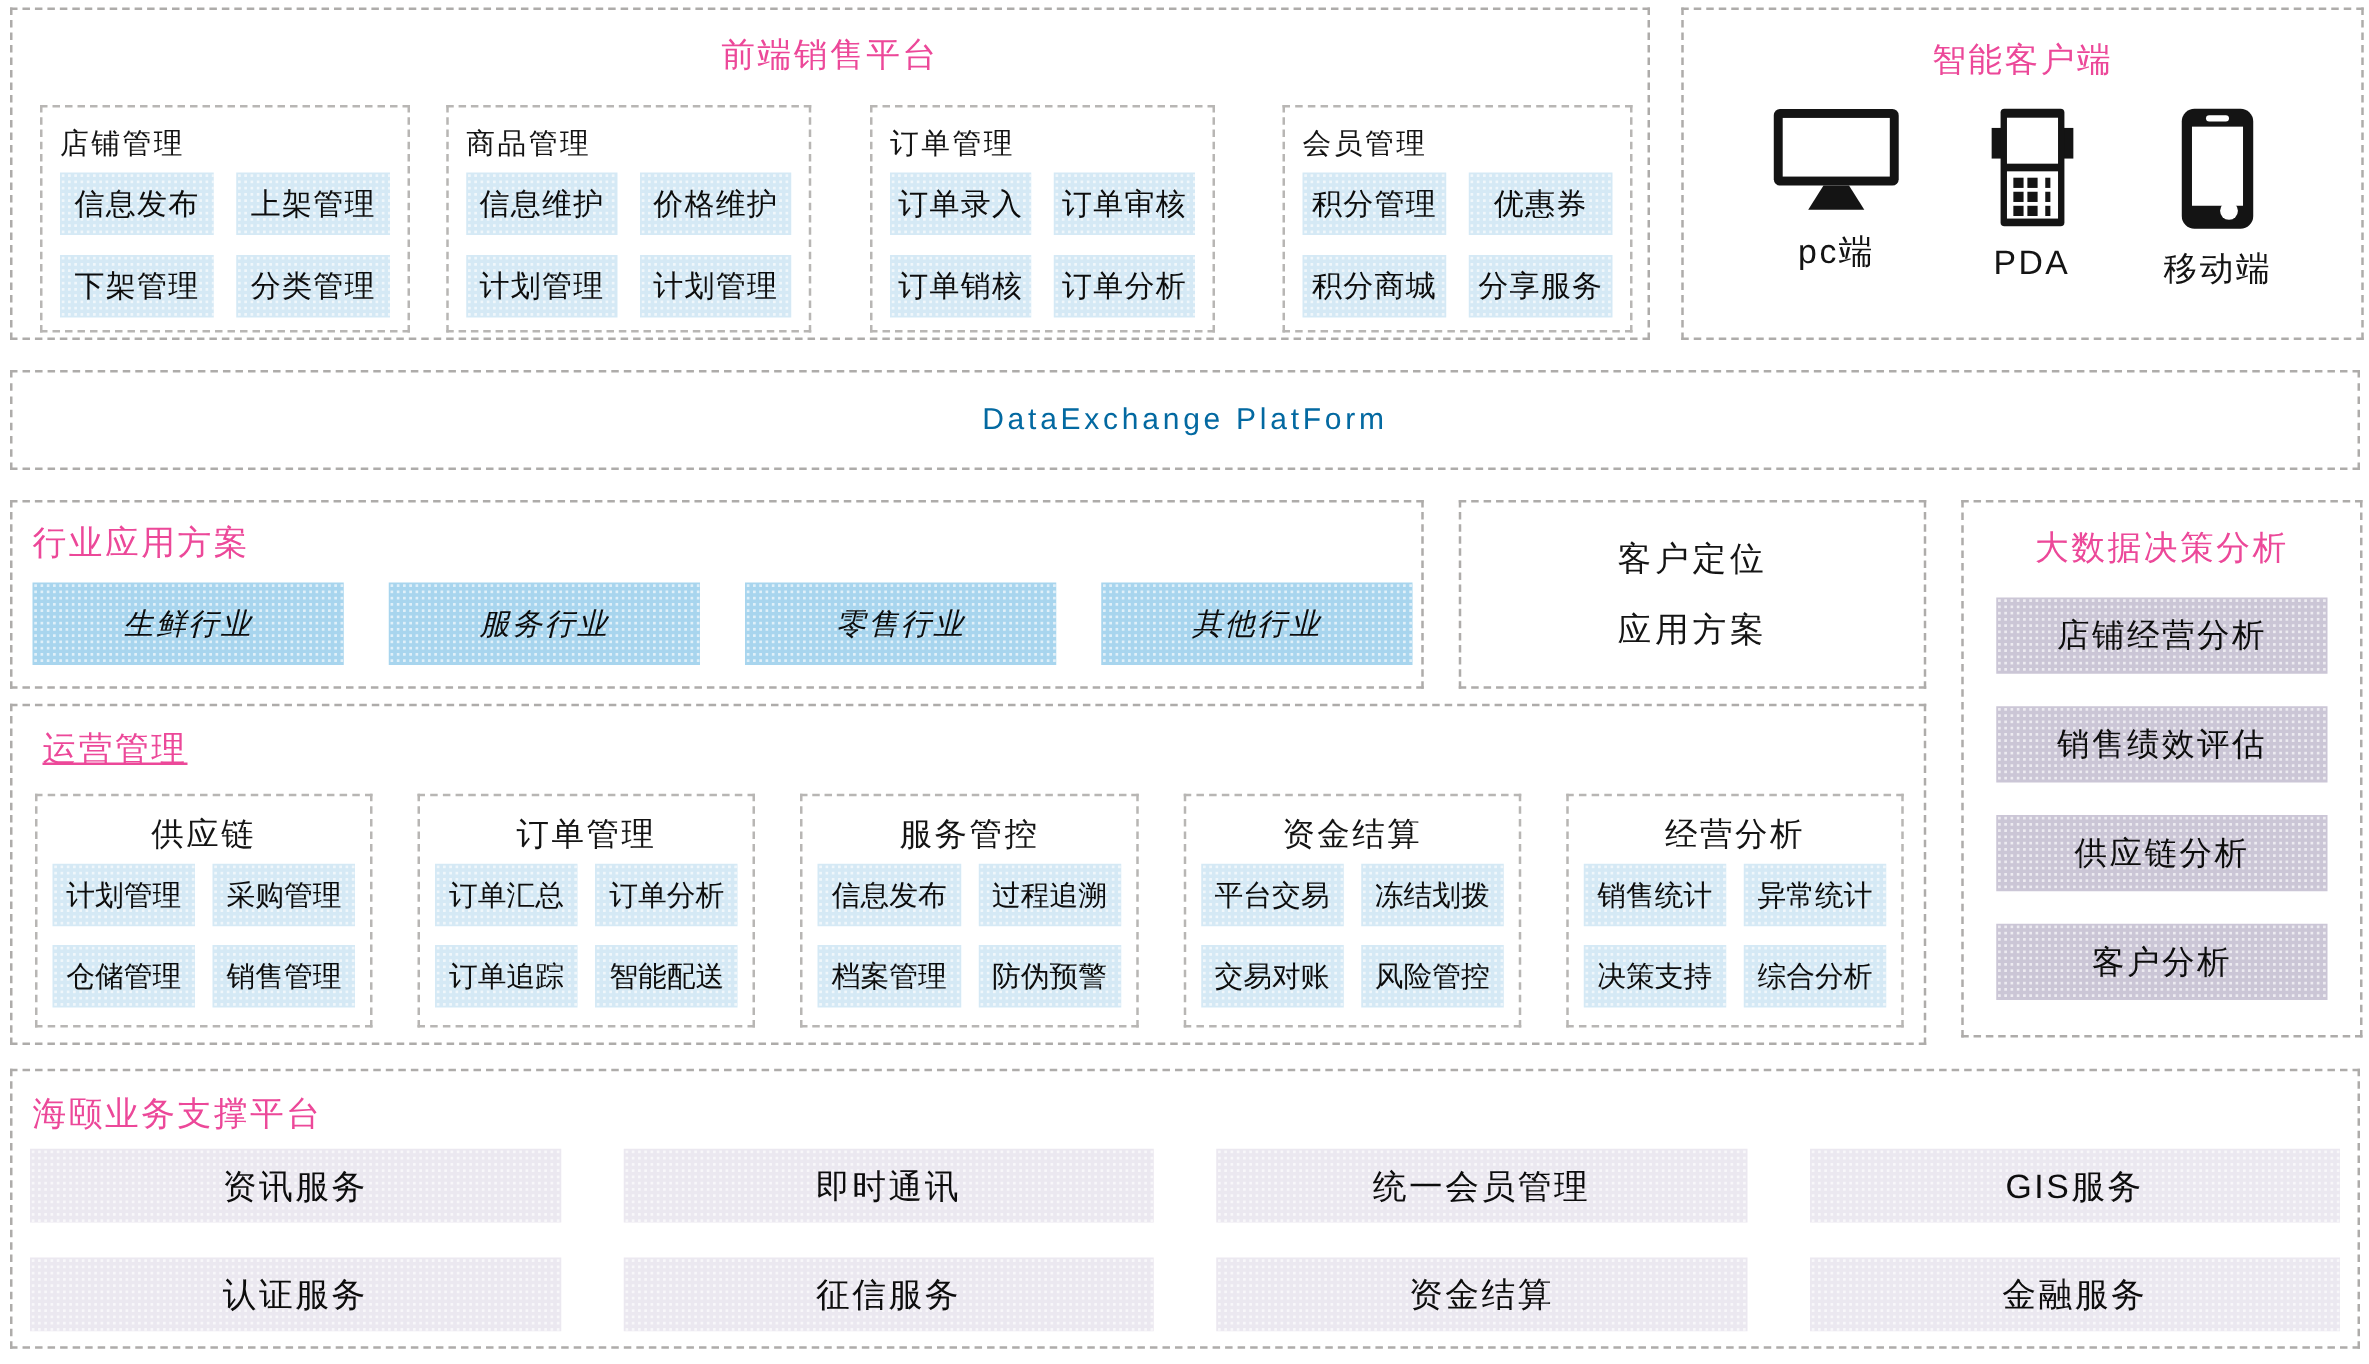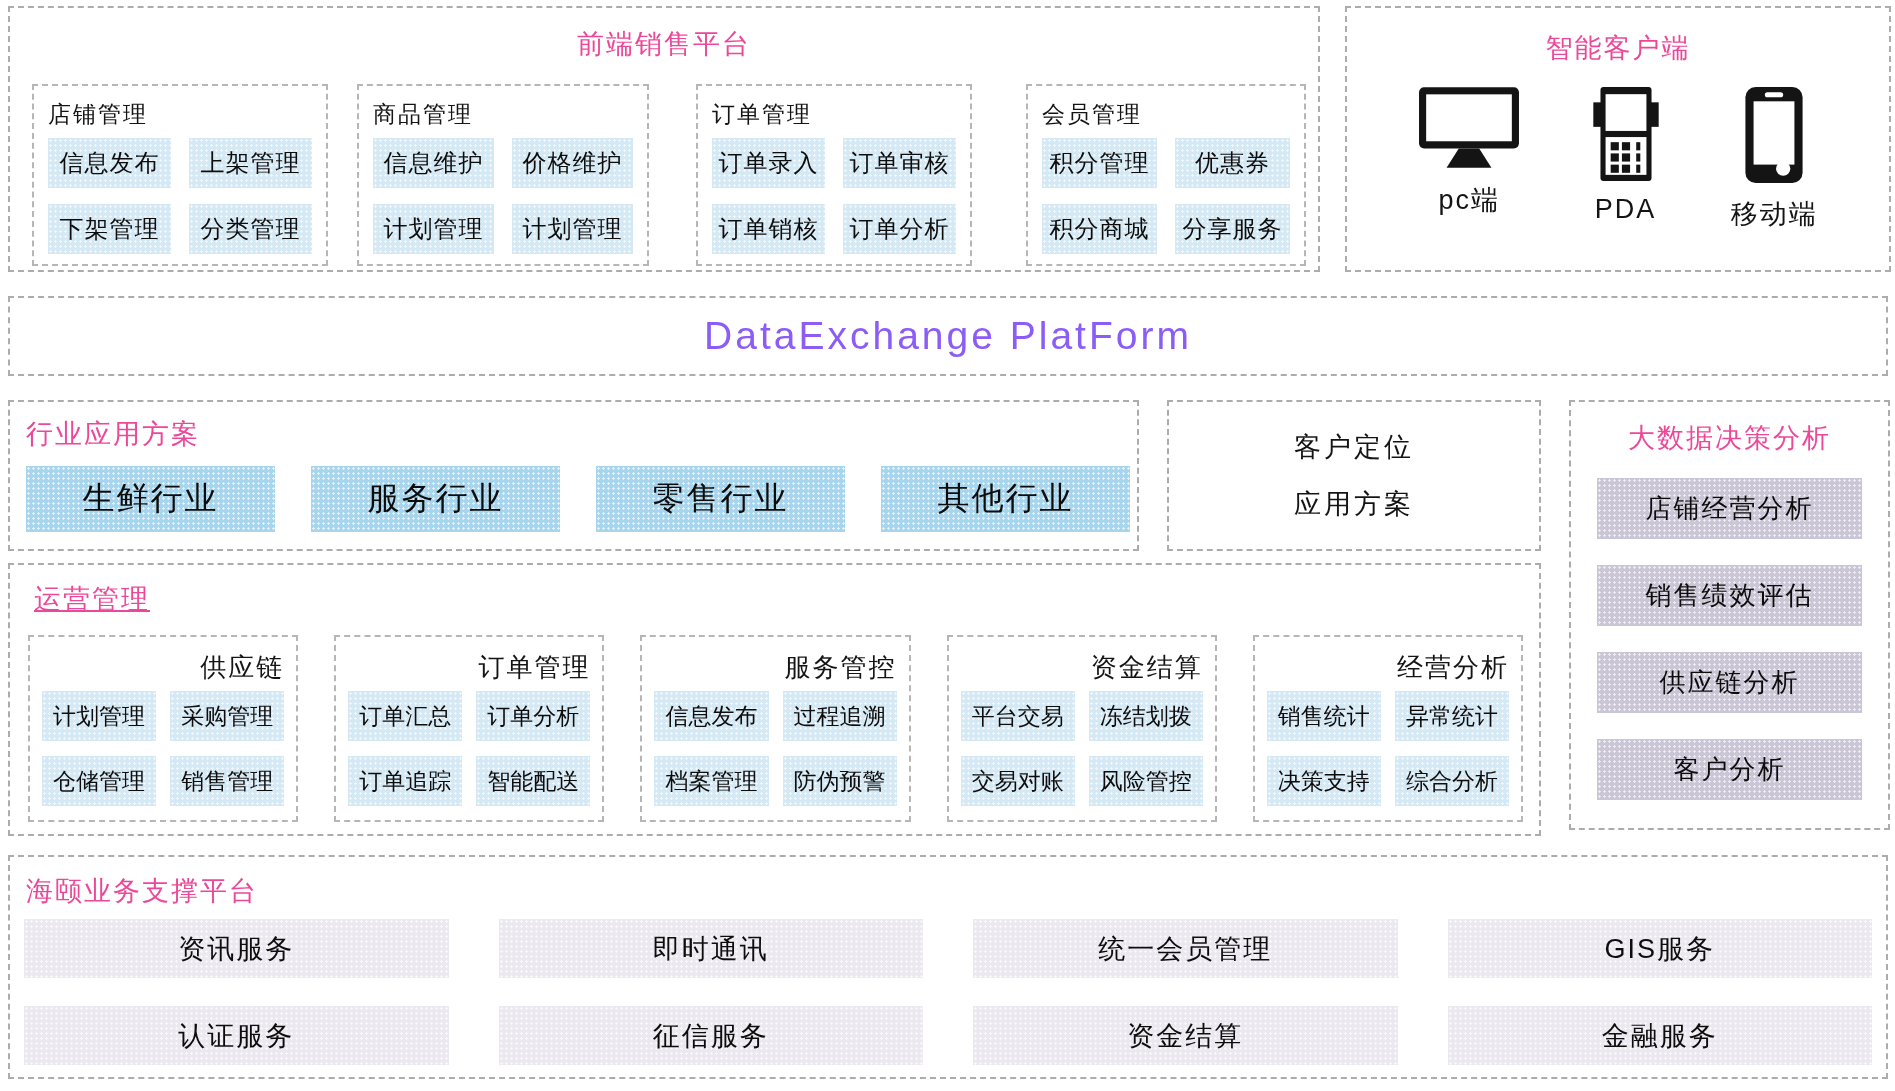--- a/index.html
+++ b/index.html
@@ -11,63 +11,63 @@
 
   .sec-title{font-size:27px;letter-spacing:2px;color:#ec4899;white-space:nowrap;}
   .centered{text-align:center;}
 
   
   .chip{display:flex;align-items:center;justify-content:center;white-space:nowrap;
         background-color:#d5e9f5;
         background-image:radial-gradient(rgba(255,255,255,0.65) 1px, rgba(255,255,255,0) 1.4px);
         background-size:5px 5px;
         font-size:24px;letter-spacing:1px;color:#0d0d0d;}
-  .chip.industry{background-color:#a8d5ee;font-size:32px;letter-spacing:2px;}
+  .chip.industry{background-color:#a8d5ee;font-size:24px;letter-spacing:2px;font-style:italic;}
   .chip.analysis{background-color:#cbc6d6;font-size:26px;letter-spacing:2px;}
   .chip.service{background-color:#ebe8f0;font-size:27px;letter-spacing:2px;}
 
   
   #frontend{left:8px;top:6px;width:1312px;height:266px;}
   #frontend .panel-title{margin-top:18px;}
   .fe-group{top:76px;height:182px;padding:10px 14px;box-sizing:border-box;}
   .fe-group .grp-title{font-size:23px;letter-spacing:2px;height:38px;line-height:36px;}
   .grid2x2{display:grid;grid-template-columns:1fr 1fr;gap:16px 18px;margin-top:4px;}
   .grid2x2 .chip{height:50px;}
 
   
   #client{left:1345px;top:6px;width:546px;height:266px;}
   #client .panel-title{margin-top:22px;}
   .devices{position:absolute;left:0;right:0;top:78px;bottom:10px;display:flex;justify-content:space-evenly;align-items:flex-start;}
   .device{display:flex;flex-direction:column;align-items:center;gap:8px;}
   .device .dev-label{font-size:27px;letter-spacing:2px;}
 
   
   #dataexchange{left:8px;top:296px;width:1880px;height:80px;display:flex;align-items:center;justify-content:center;}
-  #dataexchange .dx-title{font-size:39px;letter-spacing:3px;color:#8b5cf6;}
+  #dataexchange .dx-title{font-size:24px;letter-spacing:3px;color:#0369a1;}
 
   
   #industry{left:8px;top:400px;width:1131px;height:151px;}
   #industry .sec-title{position:absolute;left:16px;top:14px;}
   #industry .chips{position:absolute;left:16px;top:64px;display:flex;gap:36px;}
   #industry .chip{width:249px;height:66px;}
 
   #customer{left:1167px;top:400px;width:374px;height:151px;display:flex;flex-direction:column;align-items:center;justify-content:center;gap:21px;}
   #customer div{font-size:27px;letter-spacing:3px;}
 
   #bigdata{left:1569px;top:400px;width:321px;height:430px;padding-top:18px;box-sizing:border-box;}
   #bigdata .sec-title{text-align:center;}
   #bigdata .chips{display:flex;flex-direction:column;gap:26px;margin:22px 26px 0 26px;}
   #bigdata .chip{height:61px;}
 
   
   #operations{left:8px;top:563px;width:1533px;height:273px;}
   #operations .sec-title{position:absolute;left:24px;top:16px;text-decoration:underline;}
   .op-groups{position:absolute;left:18px;right:16px;top:70px;bottom:12px;display:flex;gap:36px;}
   .op-group{flex:1;border:2px dashed #b8b6b4;box-sizing:border-box;padding:10px 12px;background:#fff;}
-  .op-group .grp-title{font-size:26px;letter-spacing:2px;text-align:right;height:42px;line-height:40px;}
+  .op-group .grp-title{font-size:26px;letter-spacing:2px;text-align:center;height:42px;line-height:40px;}
   .op-group .grid2x2{gap:15px 14px;margin-top:2px;}
   .op-group .chip{height:50px;font-size:23px;letter-spacing:0;}
 
   
   #support{left:8px;top:855px;width:1880px;height:224px;}
   #support .sec-title{position:absolute;left:16px;top:16px;}
   .svc-grid{position:absolute;left:14px;right:14px;top:62px;bottom:12px;display:grid;
             grid-template-columns:repeat(4,1fr);grid-template-rows:1fr 1fr;gap:28px 50px;}
 </style>
 </head>

